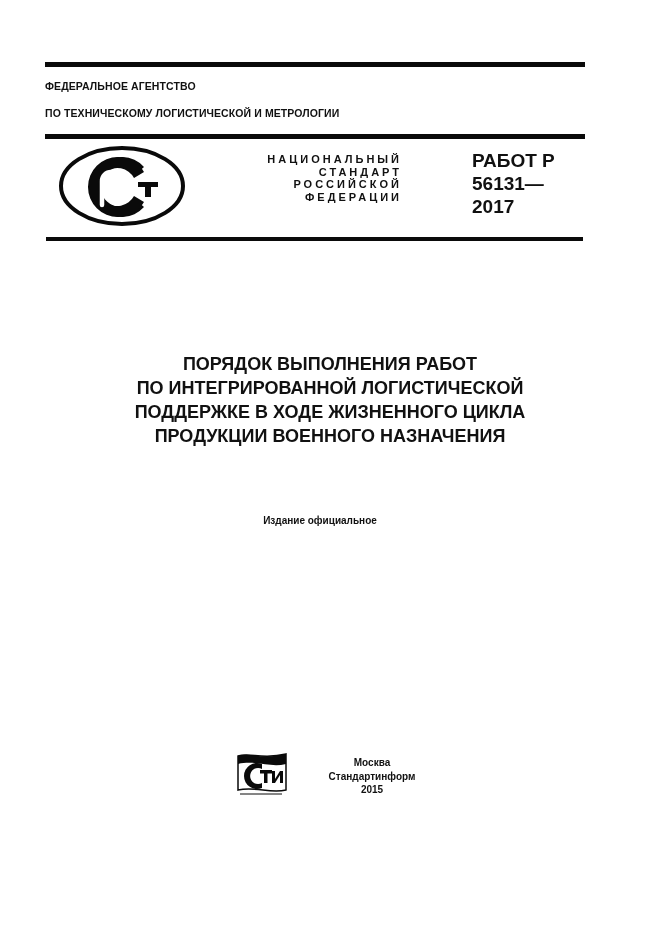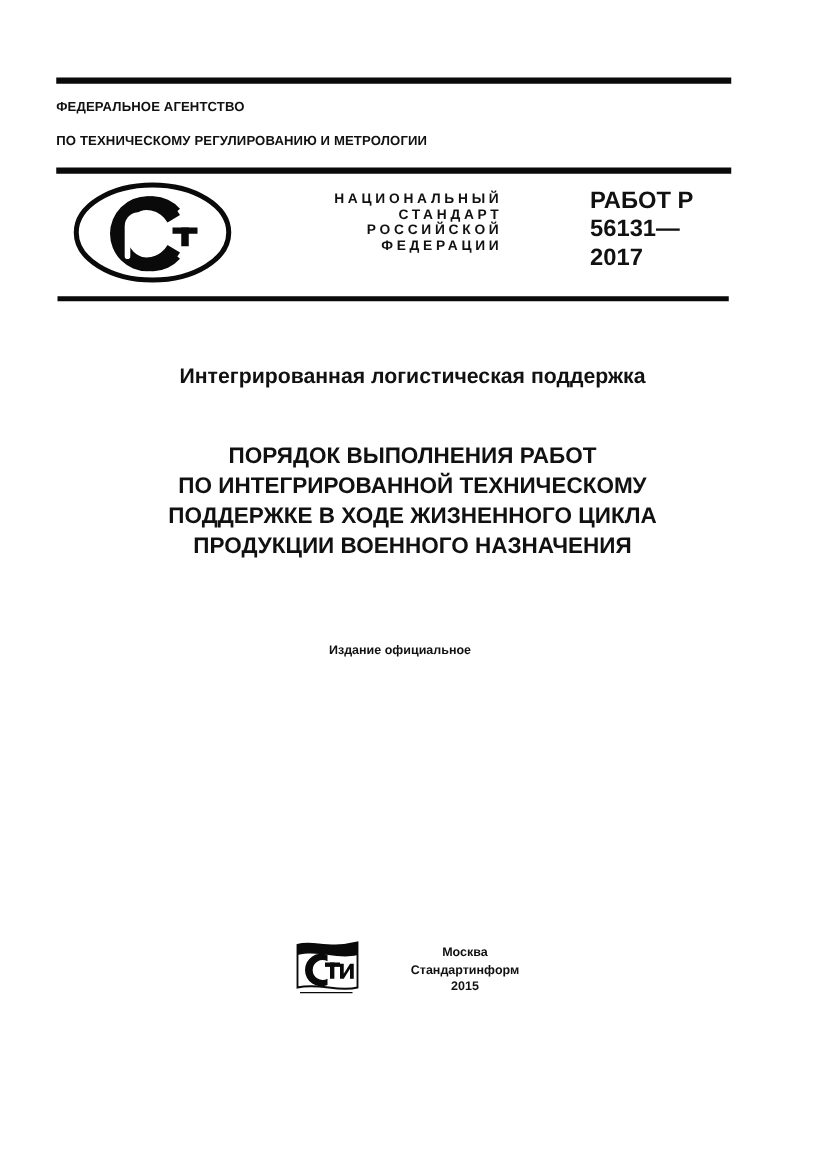--- a/index.html
+++ b/index.html
@@ -103,21 +103,21 @@
     }
   </style>
 </head>
 <body>
 
 <div class="rule" style="left:45px; top:62px; width:540px; height:5px;"></div>
 <div class="rule" style="left:45px; top:134px; width:540px; height:5px;"></div>
 <div class="rule" style="left:46px; top:237px; width:537px; height:4px;"></div>
 
 <div class="agency-line" style="top:80px;">ФЕДЕРАЛЬНОЕ АГЕНТСТВО</div>
-<div class="agency-line" style="top:107px;">ПО ТЕХНИЧЕСКОМУ РЕГУЛИРОВАНИЮ И МЕТРОЛОГИИ</div>
+<div class="agency-line" style="top:107px;">ПО ТЕХНИЧЕСКОМУ ЛОГИСТИЧЕСКОЙ И МЕТРОЛОГИИ</div>
 
 <div class="logo-gost">
   <svg width="128" height="82" viewBox="0 0 128 82" xmlns="http://www.w3.org/2000/svg">
     <ellipse cx="64" cy="41" rx="61" ry="38" fill="#ffffff" stroke="#0a0a0a" stroke-width="4"></ellipse>
 
     <path d="M86 22 A 30 30 0 1 0 86 62 L 78 55 A 20 20 0 1 1 78 29 Z" fill="#0a0a0a"></path>
     <circle cx="60" cy="42" r="30" fill="none"></circle>
     <path d="M60 12 A 30 30 0 0 0 60 72 A 30 30 0 0 0 86 57 L 76 51 A 19 19 0 1 1 76 33 L 86 27 A 30 30 0 0 0 60 12 Z" fill="#0a0a0a"></path>
 
     <path d="M44 60 L44 36 A 9 9 0 1 1 53 45 L 48 45" fill="none" stroke="#ffffff" stroke-width="4.5" stroke-linecap="round"></path>
@@ -134,26 +134,25 @@
   <div>ФЕДЕРАЦИИ</div>
 </div>
 
 <div class="gost-code">
   <div>РАБОТ Р</div>
   <div>56131—</div>
   <div>2017</div>
 </div>
 
 <div class="subtitle">
-  <div>Интегрированная логистическая поддержка</div>
 </div>
 
 <div class="main-title">
   <div>ПОРЯДОК ВЫПОЛНЕНИЯ РАБОТ</div>
-  <div>ПО ИНТЕГРИРОВАННОЙ ТЕХНИЧЕСКОМУ</div>
+  <div>ПО ИНТЕГРИРОВАННОЙ ЛОГИСТИЧЕСКОЙ</div>
   <div>ПОДДЕРЖКЕ В ХОДЕ ЖИЗНЕННОГО ЦИКЛА</div>
   <div>ПРОДУКЦИИ ВОЕННОГО НАЗНАЧЕНИЯ</div>
 </div>
 
 <div class="edition">Издание официальное</div>
 
 <div class="logo-si">
   <svg width="52" height="46" viewBox="0 0 52 46" xmlns="http://www.w3.org/2000/svg">
 
     <path d="M2 6 C 14 2, 26 10, 50 4 L 50 40 C 34 44, 20 36, 2 40 Z" fill="#ffffff" stroke="#0a0a0a" stroke-width="1.5"></path>

